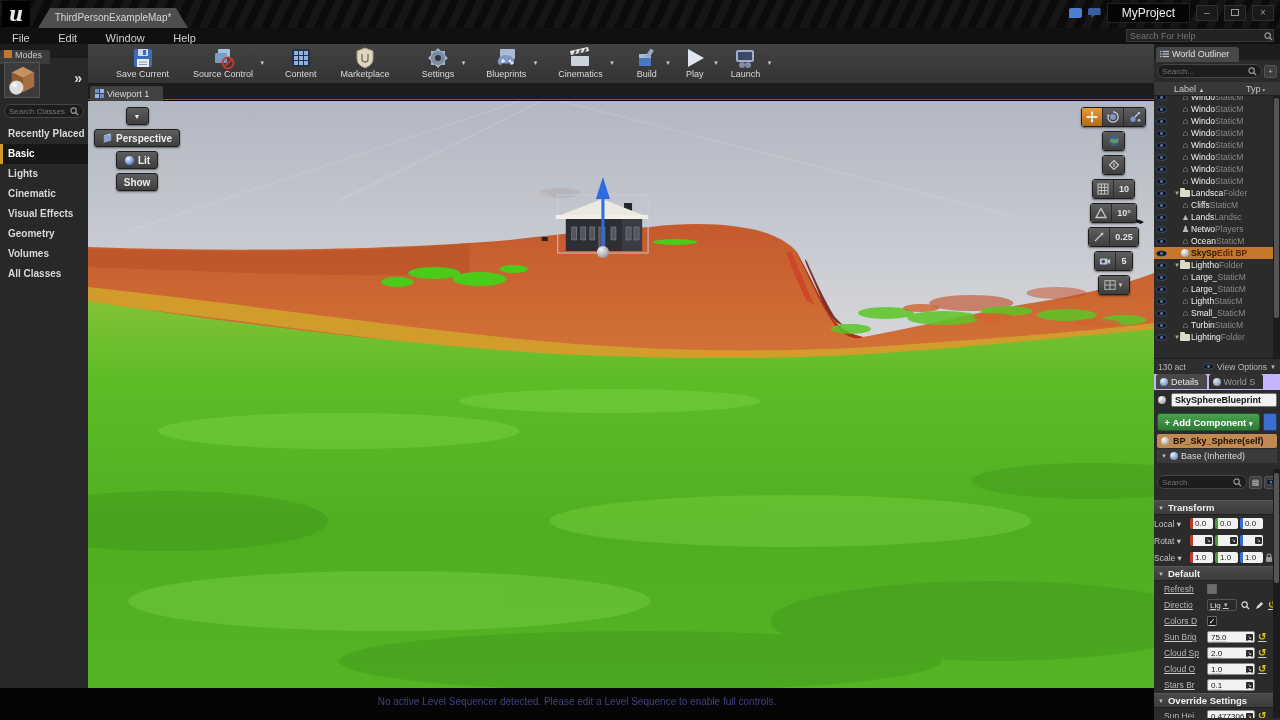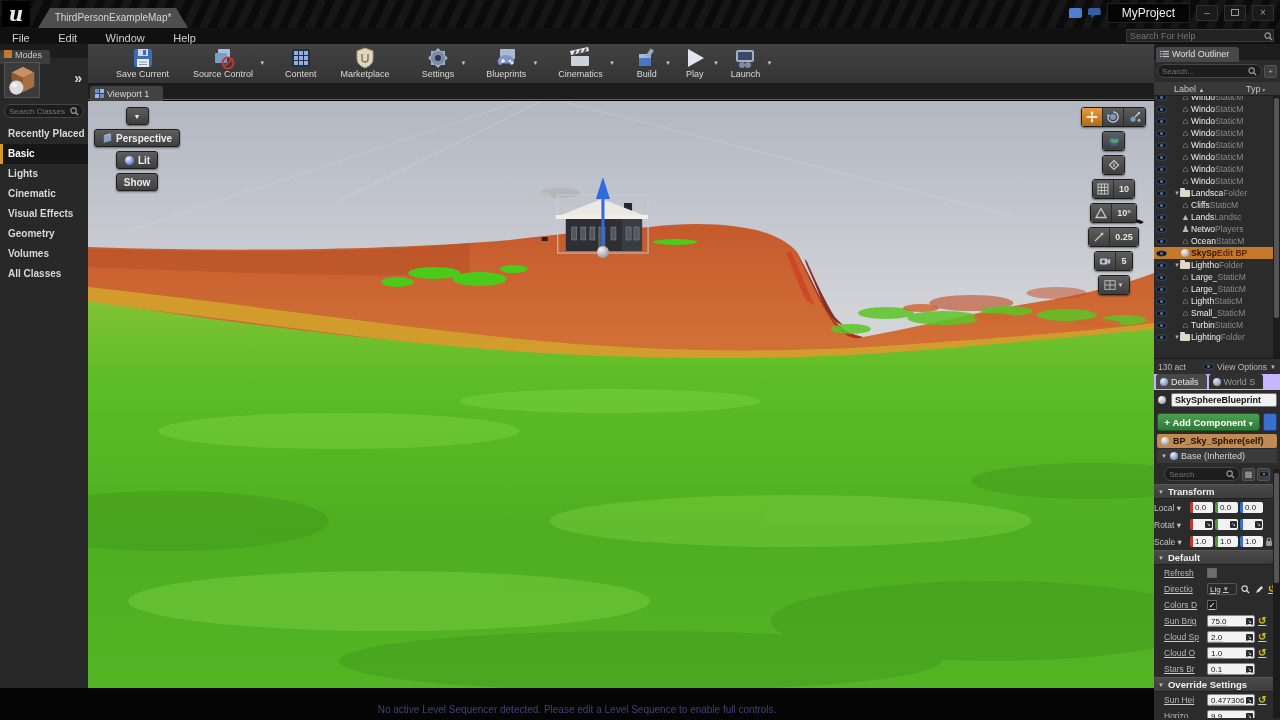--- a/index.html
+++ b/index.html
@@ -81,21 +81,21 @@
     color:#ececec; font-size:10px; font-weight:bold; box-shadow:0 1px 2px rgba(0,0,0,.5); }
   .vpseg { display:flex; border:1px solid #1e1e1e; border-radius:3px; overflow:hidden;
     box-shadow:0 1px 2px rgba(0,0,0,.5); }
   .vpseg .cell { display:flex; align-items:center; justify-content:center; width:21px; height:18px;
     background:linear-gradient(#5e5e5e,#3e3e3e); border-right:1px solid #2a2a2a; }
   .vpseg .cell:last-child { border-right:none; }
   .vpseg .cell.num { width:auto; padding:0 5px; font-size:9px; color:#e4e4e4; font-weight:bold; }
   .vpseg .cell.active { background:linear-gradient(#e89a3c,#b06a14); }
   .vpseg .cell svg { width:12px; height:12px; }
   #statusbar { left:0; top:688px; width:1154px; height:32px; background:#050505; text-align:center; }
-  #status-msg { margin-top:16px; font-size:10px; color:#41417c; }
+  #status-msg { margin-top:8px; font-size:10px; color:#41417c; }
 
   
   #right-panel { left:1154px; top:44px; width:126px; height:676px; background:#2b2b2b; }
 
   
   #outliner { height:330px; border-bottom:2px solid #141414; position:relative; }
   #ol-tabstrip { height:16px; background:#1d1d1d; }
   #ol-tab { display:inline-flex; align-items:center; gap:3px; height:15px; margin-left:2px;
     background:#484848; border-radius:3px 3px 0 0; padding:0 10px 0 4px; font-size:9px; color:#e0e0e0; }
   .srchrow { display:flex; align-items:center; gap:2px; padding:3px 3px; height:22px; }
@@ -144,21 +144,21 @@
     border-radius:2px; font-size:9px; font-weight:bold; color:#111; padding:0 3px; font-family:inherit; }
   #dt-addrow { display:flex; align-items:center; gap:3px; height:24px; padding:0 3px; }
   #add-comp { flex:1; height:18px; background:linear-gradient(#49a24f,#2e7a36); border:1px solid #1e5a26;
     border-radius:3px; color:#fff; font-size:9.5px; font-weight:bold; text-align:center; line-height:17px; }
   #edit-bp { width:14px; height:18px; background:#3a6fd0; border:1px solid #1e3f80; border-radius:2px; }
   #comp-self { display:flex; align-items:center; height:14px; margin:0 3px; background:#c08a50;
     border-radius:2px; padding:0 3px; font-size:9px; font-weight:bold; color:#1c1005; gap:2px; }
   #base-row { display:flex; align-items:center; height:14px; margin:1px 3px; background:#3a3a3a;
     font-size:9px; color:#d8d8d8; gap:3px; padding-left:4px; }
   .tiny-arrow { font-size:6px; color:#bbb; }
-  #dt-search-row { display:flex; align-items:center; gap:2px; height:20px; padding:0 10px; }
+  #dt-search-row { display:flex; align-items:center; gap:2px; height:36px; padding:0 3px; }
   .sec-head { height:15px; background:linear-gradient(#4a4a4a,#3c3c3c); border-top:1px solid #565656;
     border-bottom:1px solid #202020; display:flex; align-items:center; gap:4px; padding-left:4px;
     font-size:9.5px; font-weight:bold; color:#f0f0f0; }
   .trow { display:flex; align-items:center; height:17px; gap:2px; }
   .trow .lbl { width:34px; font-size:8.5px; color:#c4c4c4; overflow:hidden; white-space:nowrap; flex:none; }
   .axis-field { display:flex; align-items:center; width:23px; height:11px; background:#f2f2f2;
     border-radius:2px; font-size:8px; color:#1a1a1a; padding-left:2px; overflow:hidden; }
   .axis-field.x { border-left:3px solid #c03a2a; }
   .axis-field.y { border-left:3px solid #4a9e2a; }
   .axis-field.z { border-left:3px solid #3a6fd0; }

